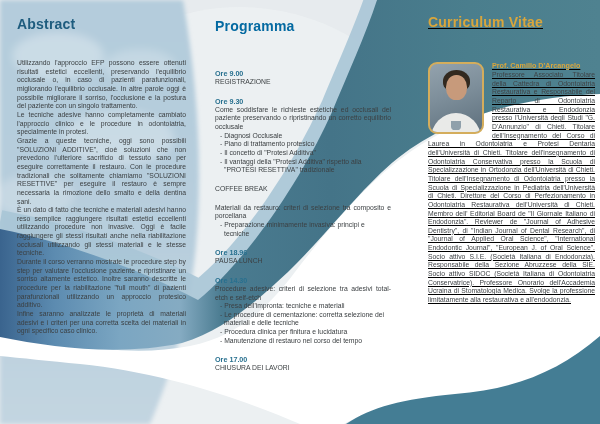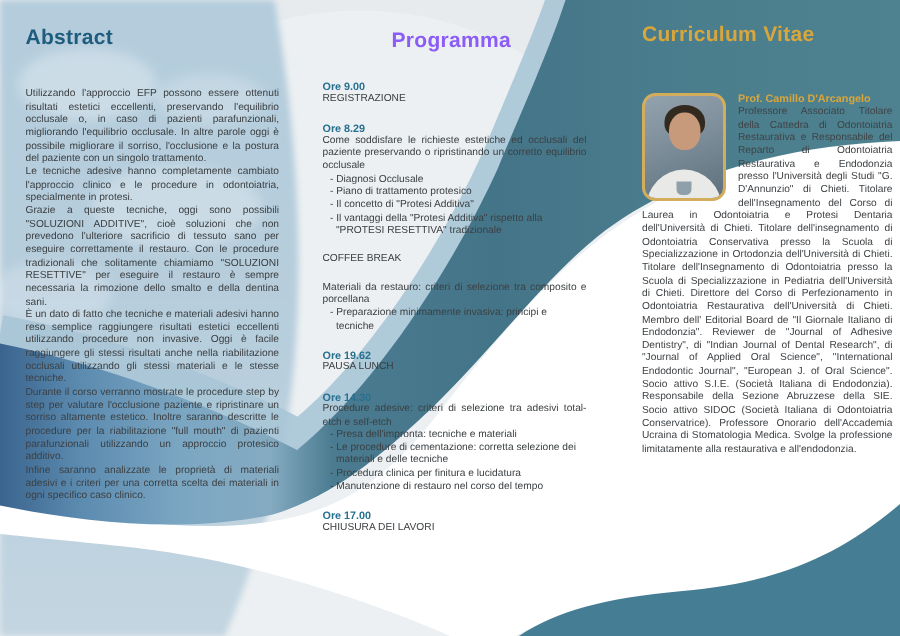--- a/index.html
+++ b/index.html
@@ -8,29 +8,29 @@
   #bg{position:absolute;inset:0;z-index:0;}
   .col{position:absolute;z-index:2;}
   .col h1{margin:0;font-size:14px;font-weight:bold;letter-spacing:.2px;}
   
   .col-left{left:17px;top:16px;width:169px;}
   .col-left h1{color:#1e5c7e;}
   .col-left .body{margin-top:27px;}
   .col-left p{margin:0;font-size:6.8px;line-height:8.65px;text-align:justify;color:#3c4043;hyphens:auto;}
   
   .col-mid{left:215px;top:18px;width:176px;}
-  .col-mid h1{color:#8b5cf6;margin-left:46px;}
-  .sched{margin-top:19px;}
+  .col-mid h1{color:#0369a1;}
+  .sched{margin-top:35px;}
   .entry{margin-top:10px;}
   .entry:first-child{margin-top:0;}
   .time{font-size:7.2px;font-weight:bold;color:#28708f;line-height:9px;}
   .etext{font-size:6.8px;line-height:8.65px;color:#3c4043;text-align:justify;}
   .eitem{font-size:6.8px;line-height:8.65px;color:#3c4043;padding-left:9px;text-indent:-4px;}
   
-  .col-right{left:428px;top:14px;width:167px;}
+  .col-right{left:428px;top:14px;width:167px;text-decoration:underline;}
   .col-right h1{color:#d9a63c;}
   .cvbody{margin-top:31px;}
   .photo{float:left;width:52px;height:68px;border:2px solid #d4ad5c;border-radius:9px;margin:1px 8px 2px 0;position:relative;overflow:hidden;background:linear-gradient(160deg,#93a2ad 0%,#7d8e9a 45%,#5e707d 100%);}
   .ph-hair{position:absolute;top:6px;left:13px;width:27px;height:22px;background:#32291f;border-radius:50% 50% 42% 42%;}
   .ph-face{position:absolute;top:11px;left:16px;width:21px;height:25px;background:#c79a7b;border-radius:48% 48% 46% 46%;}
   .ph-coat{position:absolute;bottom:-9px;left:1px;width:50px;height:28px;background:#e9eae8;border-radius:55% 55% 0 0/100% 100% 0 0;}
   .ph-collar{position:absolute;bottom:2px;left:21px;width:10px;height:9px;background:#8fa0ab;border-radius:0 0 40% 40%;}
   .cvname{font-size:7.2px;font-weight:bold;color:#d9a63c;line-height:9px;margin-bottom:1px;}
   .cvtext{font-size:6.8px;line-height:8.65px;color:#3f4346;text-align:justify;hyphens:auto;}
 </style>
@@ -100,36 +100,36 @@
   </div>
 
   <div class="col col-mid">
     <h1>Programma</h1>
     <div class="sched" id="schedule">
         <div class="entry">
           <div class="time">Ore 9.00</div>
           <div class="etext">REGISTRAZIONE</div>
         </div>
         <div class="entry">
-          <div class="time">Ore 8.29</div>
+          <div class="time">Ore 9.30</div>
           <div class="etext">Come soddisfare le richieste estetiche ed occlusali del paziente preservando o ripristinando un corretto equilibrio occlusale</div>
           <div class="eitem">- Diagnosi Occlusale</div>
           <div class="eitem">- Piano di trattamento protesico</div>
           <div class="eitem">- Il concetto di "Protesi Additiva"</div>
           <div class="eitem">- Il vantaggi della  "Protesi Additiva" rispetto alla "PROTESI RESETTIVA" tradizionale</div>
         </div>
         <div class="entry">
           <div class="etext">COFFEE BREAK</div>
         </div>
         <div class="entry">
           <div class="etext">Materiali da restauro: criteri di selezione tra composito e porcellana</div>
           <div class="eitem">- Preparazione minimamente invasiva: principi e tecniche</div>
         </div>
         <div class="entry">
-          <div class="time">Ore 19.62</div>
+          <div class="time">Ore 18.96</div>
           <div class="etext">PAUSA LUNCH</div>
         </div>
         <div class="entry">
           <div class="time">Ore 14.30</div>
           <div class="etext">Procedure adesive: criteri di selezione tra adesivi total-etch e self-etch</div>
           <div class="eitem">- Presa dell'impronta: tecniche e materiali</div>
           <div class="eitem">- Le procedure di cementazione: corretta selezione dei materiali e delle tecniche</div>
           <div class="eitem">- Procedura clinica per finitura e lucidatura</div>
           <div class="eitem">- Manutenzione di restauro nel corso del tempo</div>
         </div>

